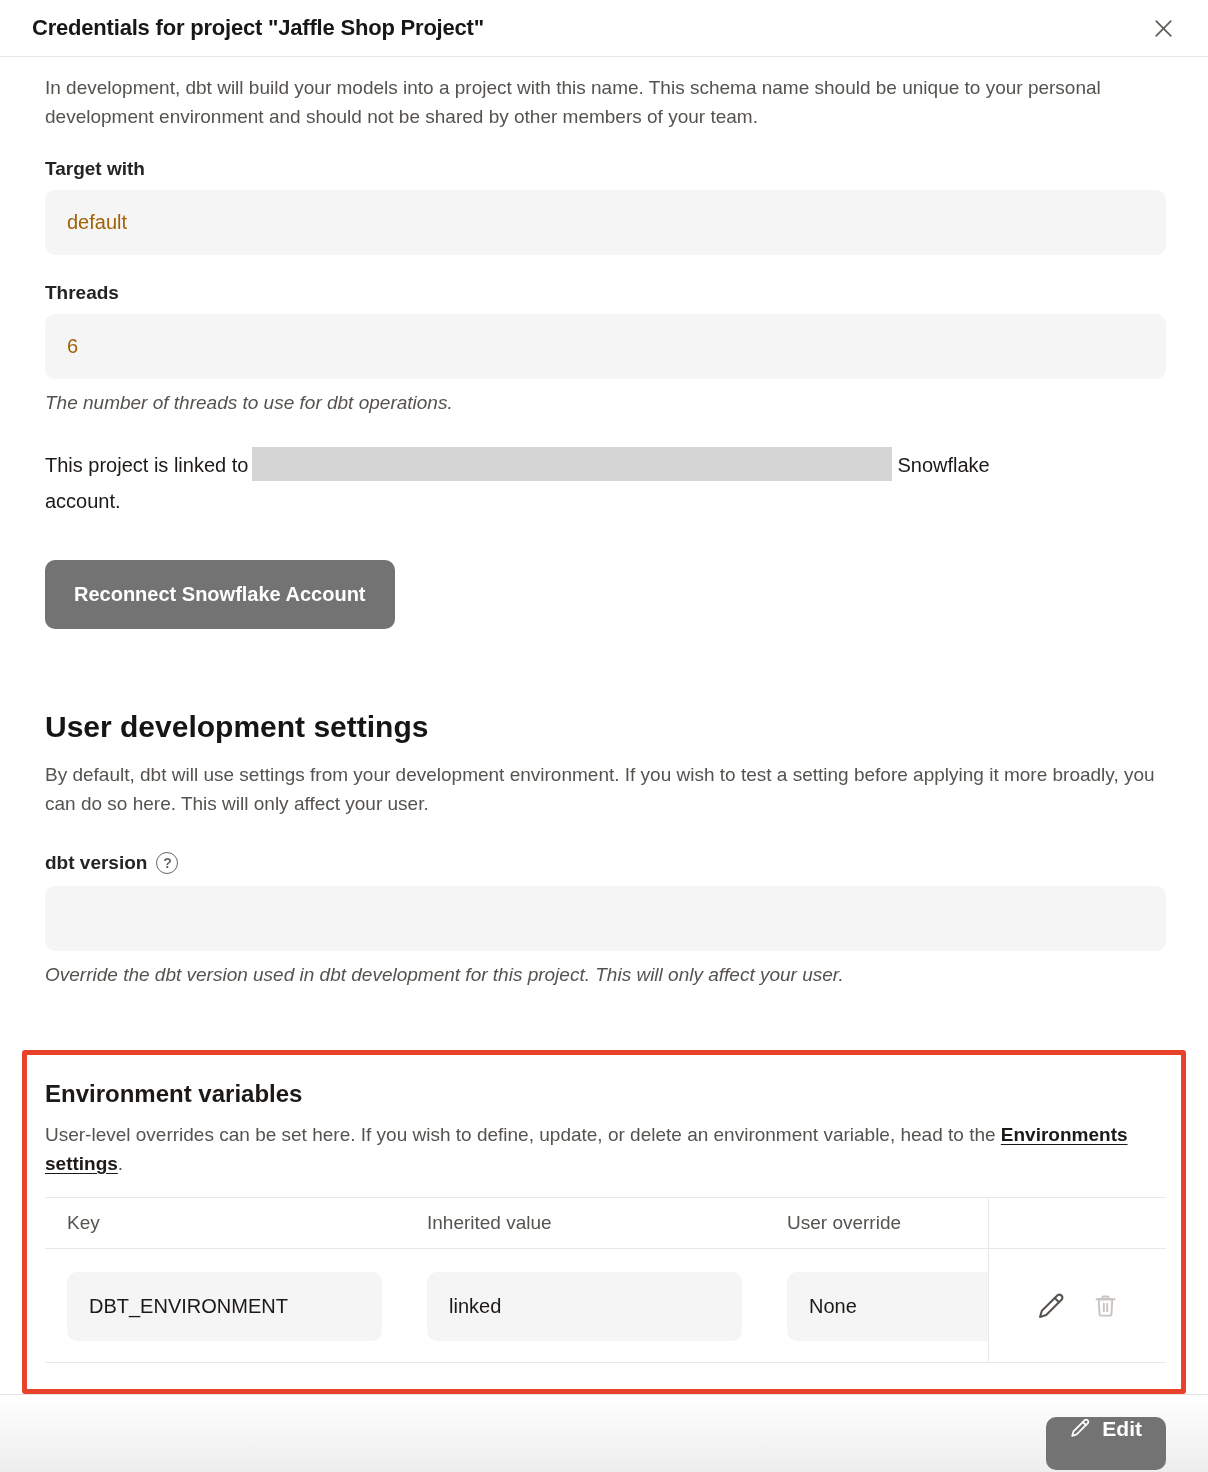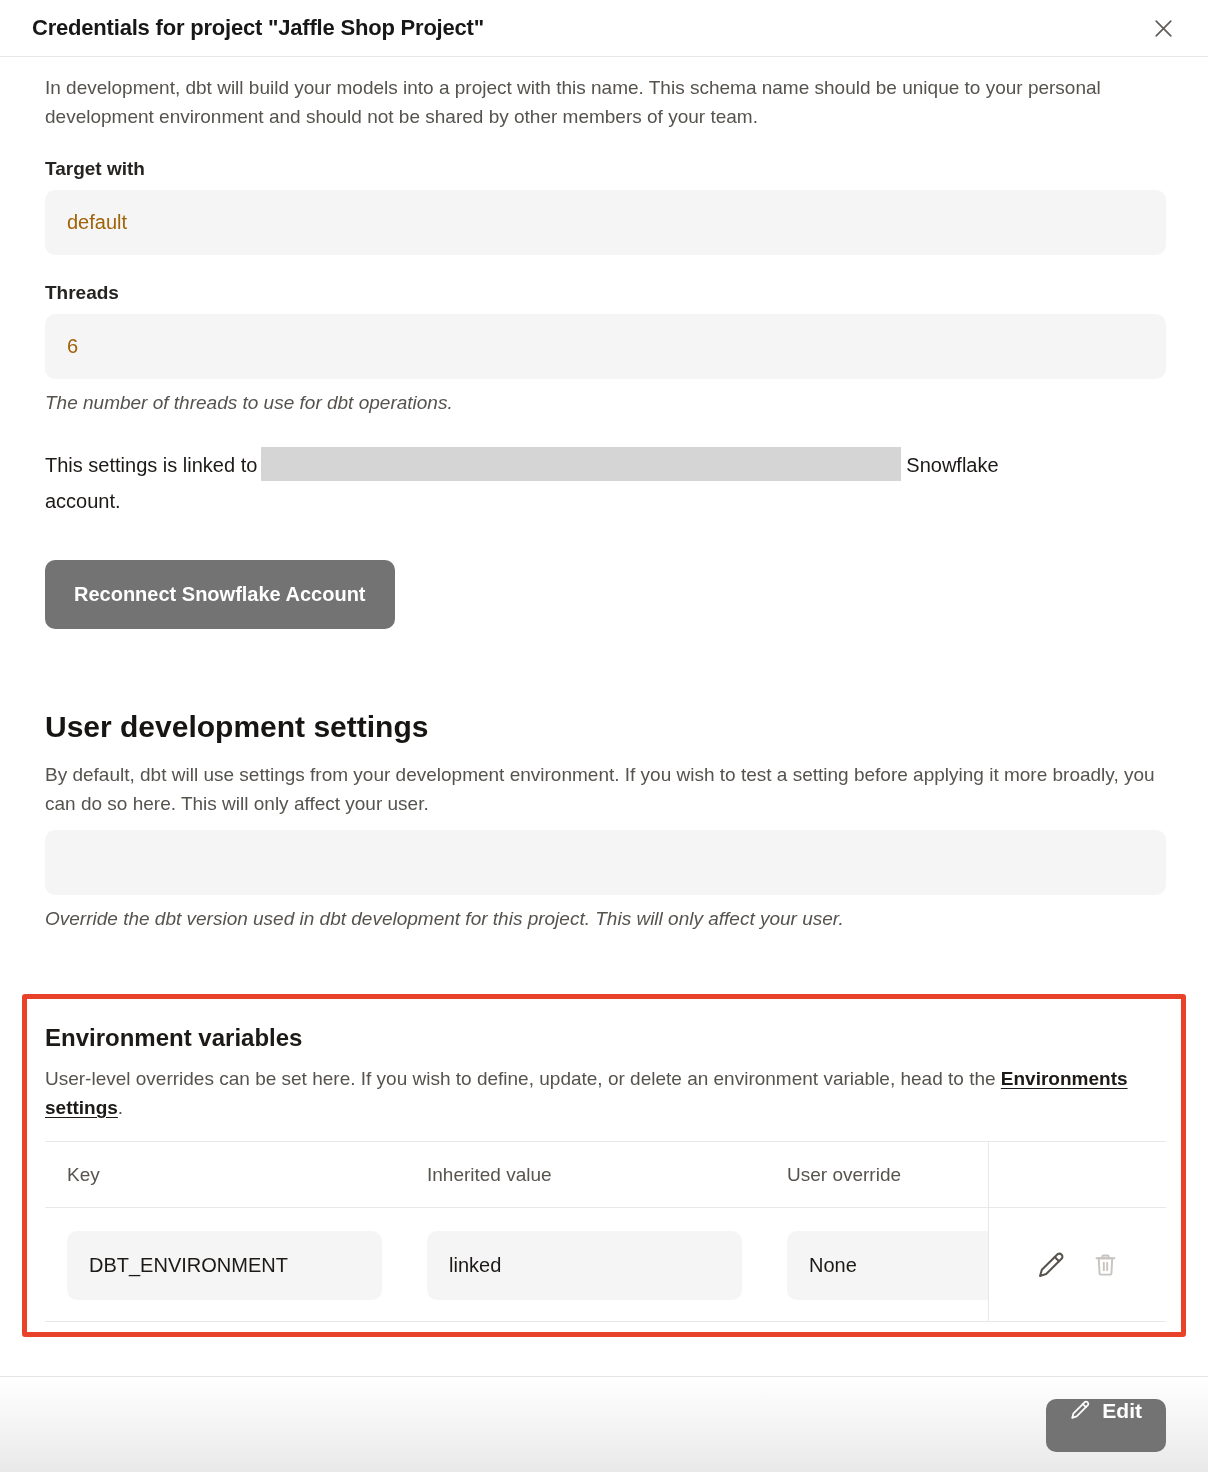--- a/index.html
+++ b/index.html
@@ -61,29 +61,29 @@
   .help-icon {
     width:22px; height:22px; border:1.5px solid #6b6763; border-radius:50%;
     color:#6b6763; font-size:14px; font-weight:bold;
     display:flex; align-items:center; justify-content:center; flex:0 0 auto;
   }
 
   
   .env-box {
     margin:64px -20px 0 -23px;
     border:5px solid #e8432a; border-radius:3px;
-    padding:25px 15px 10px 18px;
+    padding:25px 15px 26px 18px;
   }
   .env-heading { font-size:24px; font-weight:bold; color:#1c1917; }
   .env-desc { margin-top:12px; font-size:19px; line-height:29px; color:#56534f; }
   .env-link { color:#1c1917; font-weight:bold; text-decoration:underline; text-underline-offset:3px; cursor:pointer; }
 
   .env-table { margin-top:19px; width:100%; }
   .t-row { display:grid; grid-template-columns:360px 360px 223px 1fr; }
-  .t-head { border-top:1px solid #eae8e6; border-bottom:1px solid #eae8e6; height:67px; }
+  .t-head { border-top:1px solid #eae8e6; border-bottom:1px solid #eae8e6; height:52px; }
   .th { display:flex; align-items:center; padding-left:22px; font-size:19px; color:#57534e; font-weight:500; }
   .t-body { border-bottom:1px solid #eae8e6; height:114px; }
   .actions-col { border-left:1px solid #eae8e6; }
   .cell-box {
     height:69px; background:#f5f5f5; border-radius:10px;
     display:flex; align-items:center; padding:0 22px;
     font-size:20px; color:#1c1917;
     margin:23px 23px 0 22px;
   }
   .cell-box.clipped { margin-right:0; border-radius:10px 0 0 10px; }
@@ -120,27 +120,31 @@
 
   <p class="desc">In development, dbt will build your models into a project with this name. This schema name should be unique to your personal development environment and should not be shared by other members of your team.</p>
 
   <div class="field-label">Target with</div>
   <div class="input">default</div>
 
   <div class="field-label">Threads</div>
   <div class="input">6</div>
   <div class="helper">The number of threads to use for dbt operations.</div>
 
-  <p class="linked-p"><span>This settings is linked to</span><span class="redact-bar"></span><span>Snowflake</span><br><span>account.</span></p>
+  <p class="linked-p"><span>This project is linked to</span><span class="redact-bar"></span><span>Snowflake</span><br><span>account.</span></p>
 
   <button class="btn-dark reconnect-btn">Reconnect Snowflake Account</button>
 
   <div class="section-heading">User development settings</div>
   <p class="desc uds-desc">By default, dbt will use settings from your development environment. If you wish to test a setting before applying it more broadly, you can do so here. This will only affect your user.</p>
 
+  <div class="dbt-version-row">
+    <span class="field-label" style="margin-top:0;">dbt version</span>
+    <span class="help-icon">?</span>
+  </div>
   <div class="input" style="margin-top:12px;"></div>
   <div class="helper">Override the dbt version used in dbt development for this project. This will only affect your user.</div>
 
   
   <div class="env-box">
     <div class="env-heading">Environment variables</div>
     <p class="env-desc"><span>User-level overrides can be set here. If you wish to define, update, or delete an environment variable, head to the </span><span class="env-link">Environments settings</span><span>.</span></p>
 
     <div class="env-table">
       <div class="t-row t-head">

